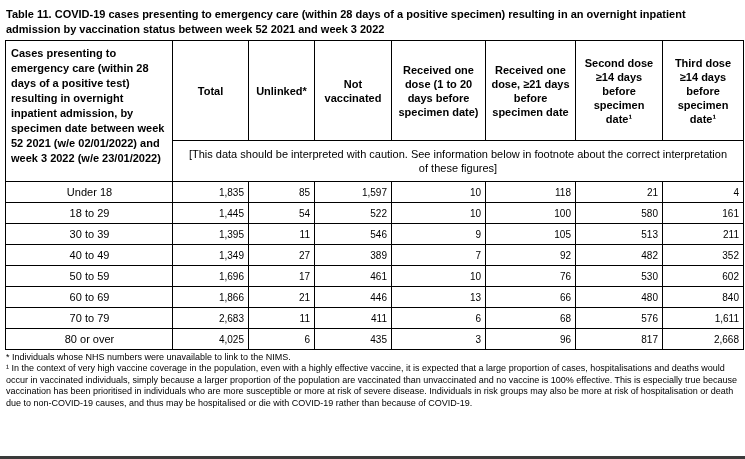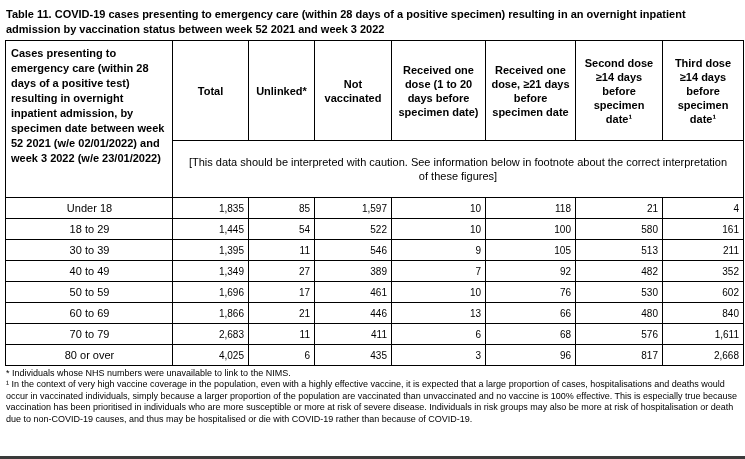--- a/index.html
+++ b/index.html
@@ -57,21 +57,21 @@
     line-height: 15px;
     vertical-align: top;
     text-align: left;
     padding: 5px 4px 2px 5px;
   }
   td.caution {
     font-size: 11px;
     text-align: center;
     vertical-align: middle;
     line-height: 14.5px;
-    height: 57px;
+    height: 41px;
     padding: 2px 10px;
   }
   td.rowlabel {
     font-size: 11px;
     text-align: center;
     padding: 2px 4px 2px 5px;
     height: 21px;
     vertical-align: middle;
   }
   td.num {

